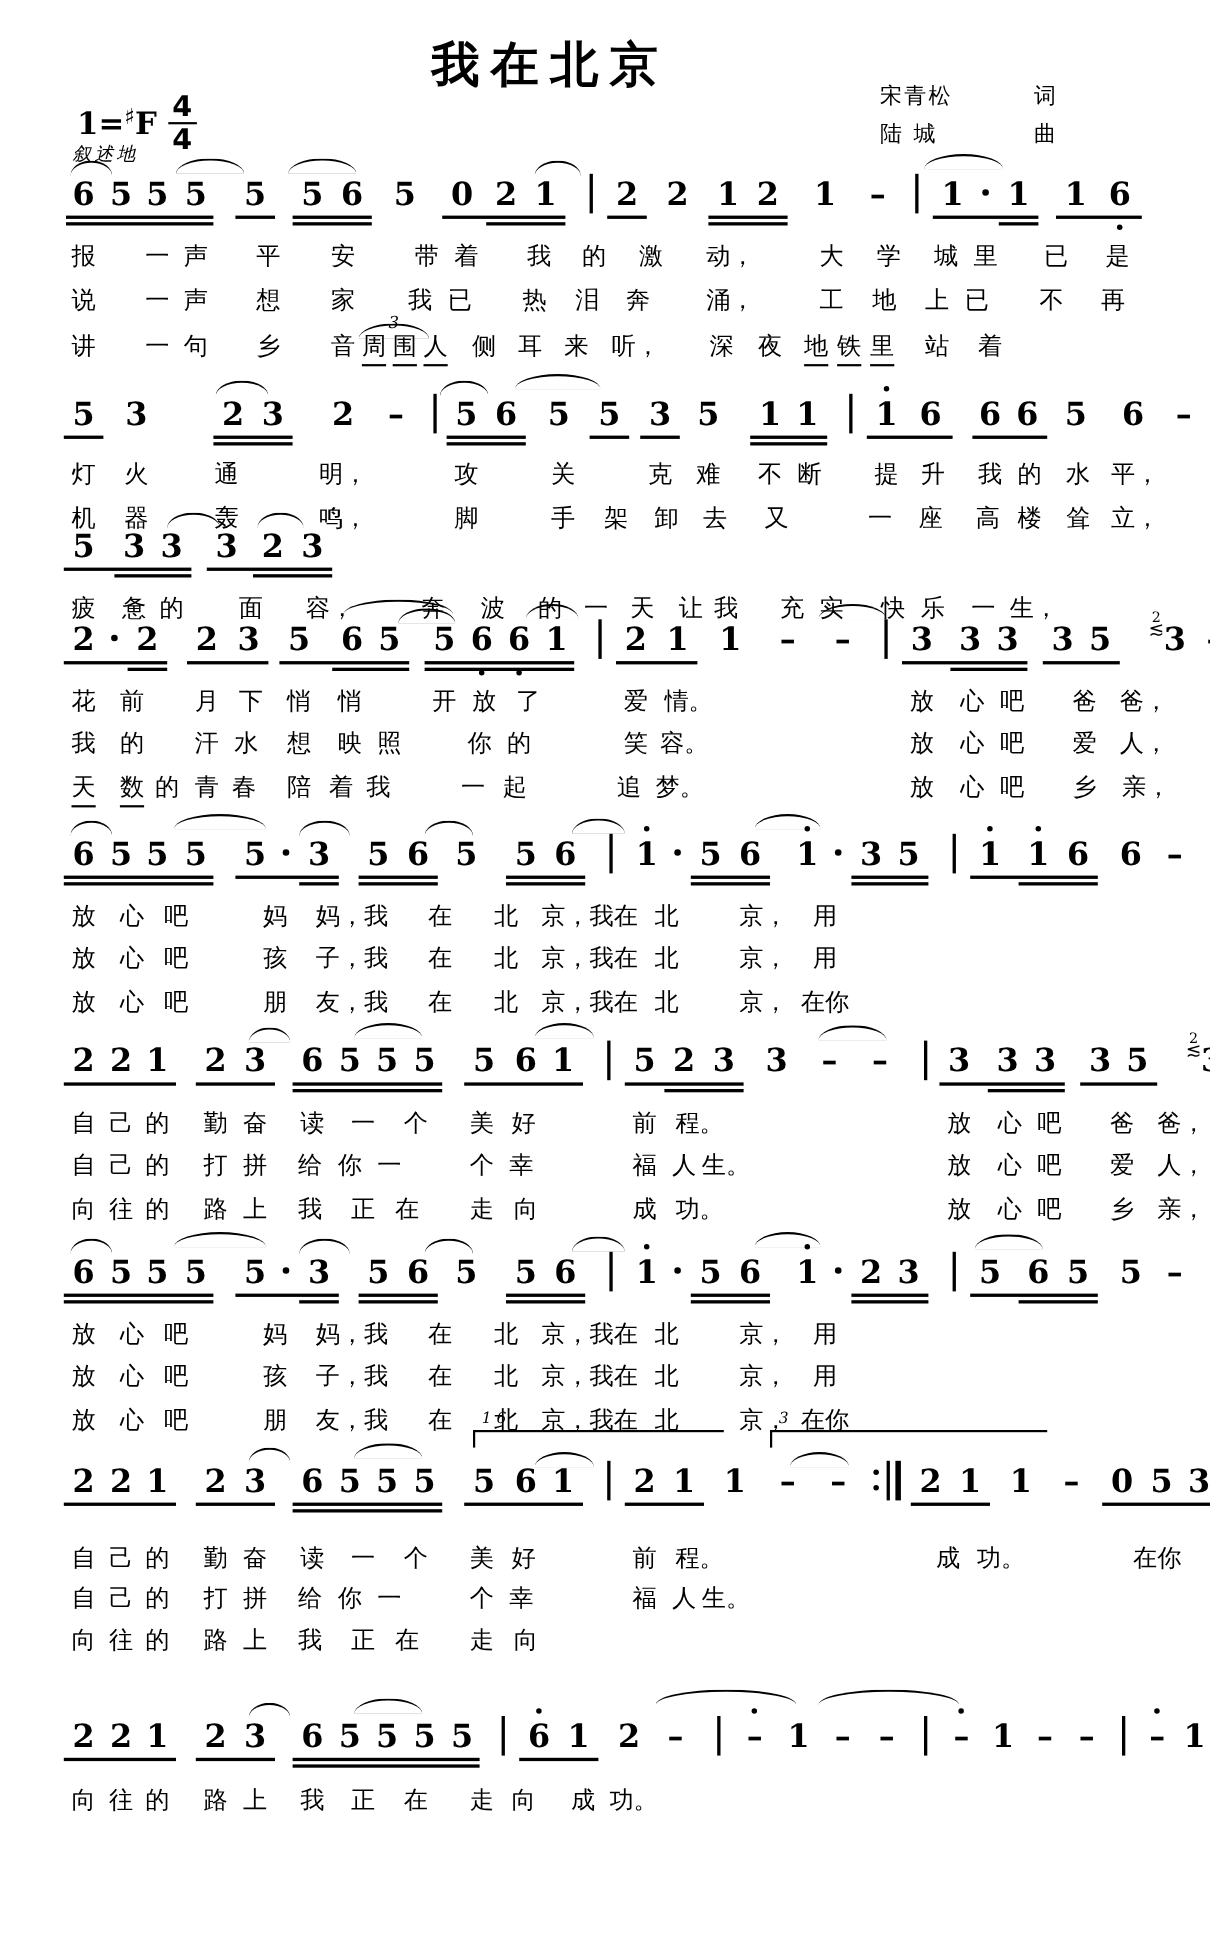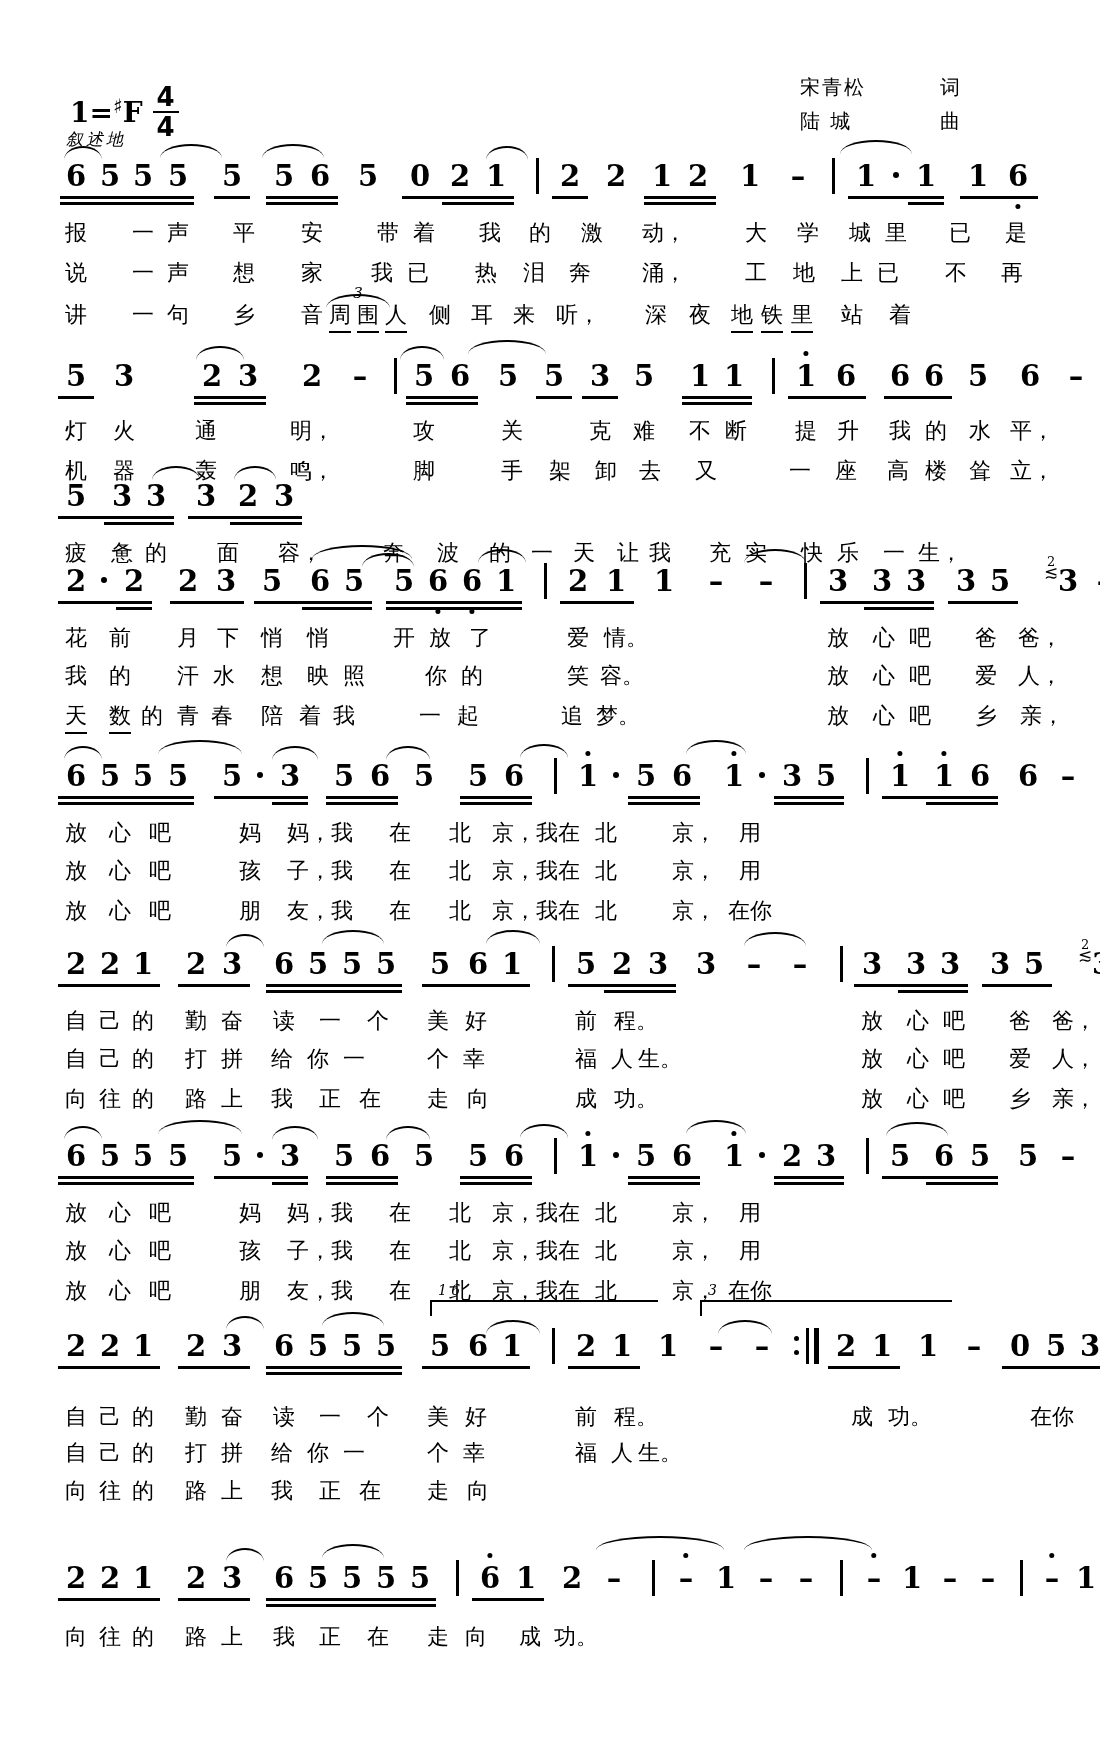--- a/index.html
+++ b/index.html
@@ -80,20 +80,21 @@
   .volta span{position:absolute;top:-20px;left:6px;font-size:14px;font-style:italic;
               font-family:"DejaVu Serif",serif;white-space:nowrap;}
   .repeatdots{position:absolute;}
   .repeatdots i{position:absolute;width:5px;height:5px;background:#000;border-radius:50%;}
 </style>
 </head>
 <body>
 
 <div class="sheet">
 
+  <div class="title">我在北京</div>
 
   <div class="credits">
     <div class="row">
       <span class="nm">宋青松</span>
       <span>词</span>
     </div>
     <div class="row">
       <span class="nm">陆 城</span>
       <span>曲</span>
     </div>

